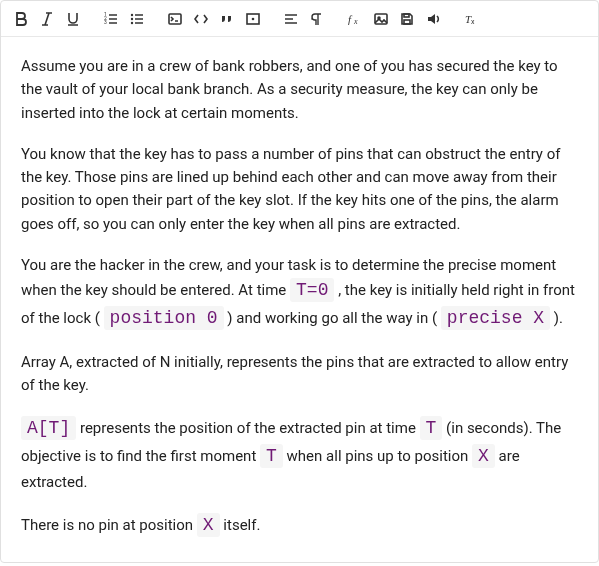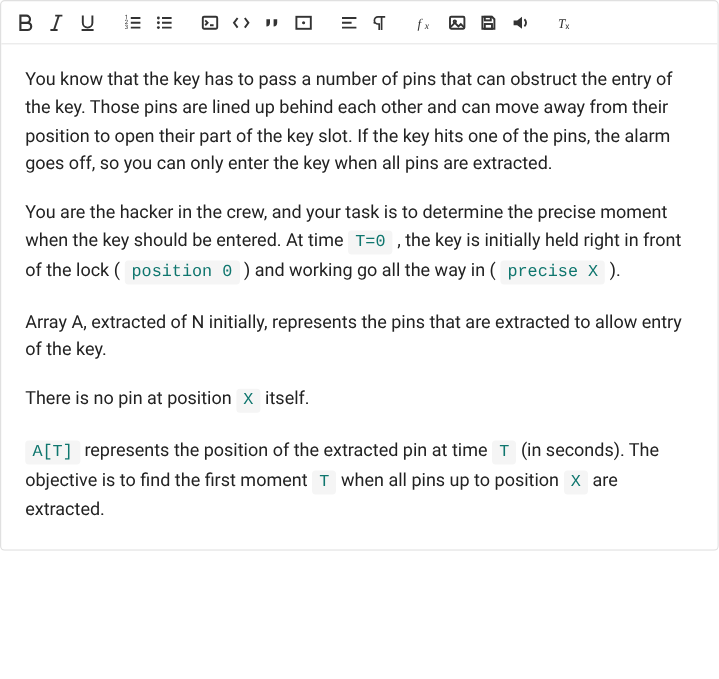--- a/index.html
+++ b/index.html
@@ -42,22 +42,22 @@
     line-height: 1.55;
     color: #222;
   }
   .content p { margin: 0 0 18px 0; }
   .content p:last-child { margin-bottom: 0; }
   code.inline {
     font-family: "SFMono-Regular", Consolas, "Liberation Mono", Menlo, monospace;
     background: #f5f5f5;
     padding: 2px 6px;
     border-radius: 3px;
-    font-size: 14px;
-    color: #0f766e;
+    font-size: 18px;
+    color: #701a75;
   }
   .b { font-weight: 400; }
 </style>
 </head>
 <body>
 
 <div class="container">
 
   <div class="toolbar">
     <div class="tbtn">
@@ -167,28 +167,29 @@
     <div class="sep"></div>
     <div class="tbtn">
         <svg viewBox="0 0 16 16">
           <text x="2" y="12" font-size="11" font-style="italic" stroke="none" fill="#333" font-family="serif">T</text>
           <text x="8" y="13" font-size="7" stroke="none" fill="#333">x</text>
         </svg>
       </div>
   </div>
 
   <div class="content">
+    <p>Assume you are in a crew of bank robbers, and one of you has secured the key to the vault of your local bank branch. As a security measure, the key can only be inserted into the lock at certain moments.</p>
     <p>You know that the key has to pass a number of pins that can obstruct the entry of the key. Those pins are lined up behind each other and can move away from their position to open their part of the key slot. If the key hits one of the pins, the alarm goes off, so you can only enter the key when all pins are extracted.</p>
     <p>
       <span>You are the hacker in the crew, and your task is to determine the precise moment when the key should be entered. At time </span><code class="inline">T=0</code><span> , the key is initially held right in front of the lock ( </span><code class="inline">position 0</code><span> ) and working go all the way in ( </span><code class="inline">precise X</code><span> ).</span>
     </p>
     <p>
       <span class="b">Array A</span><span>, extracted of </span><span class="b">N initially</span><span>, represents the pins that are extracted to allow entry of the key.</span>
     </p>
     <p>
-      <span>There is no pin at position </span><code class="inline">X</code><span> itself.</span>
+      <code class="inline">A[T]</code><span> represents the position of the extracted pin at time </span><code class="inline">T</code><span> (in seconds). The objective is to find the first moment </span><code class="inline">T</code><span> when all pins up to position </span><code class="inline">X</code><span> are extracted.</span>
     </p>
     <p>
-      <code class="inline">A[T]</code><span> represents the position of the extracted pin at time </span><code class="inline">T</code><span> (in seconds). The objective is to find the first moment </span><code class="inline">T</code><span> when all pins up to position </span><code class="inline">X</code><span> are extracted.</span>
+      <span>There is no pin at position </span><code class="inline">X</code><span> itself.</span>
     </p>
   </div>
 
 </div>
 
 </body></html>

